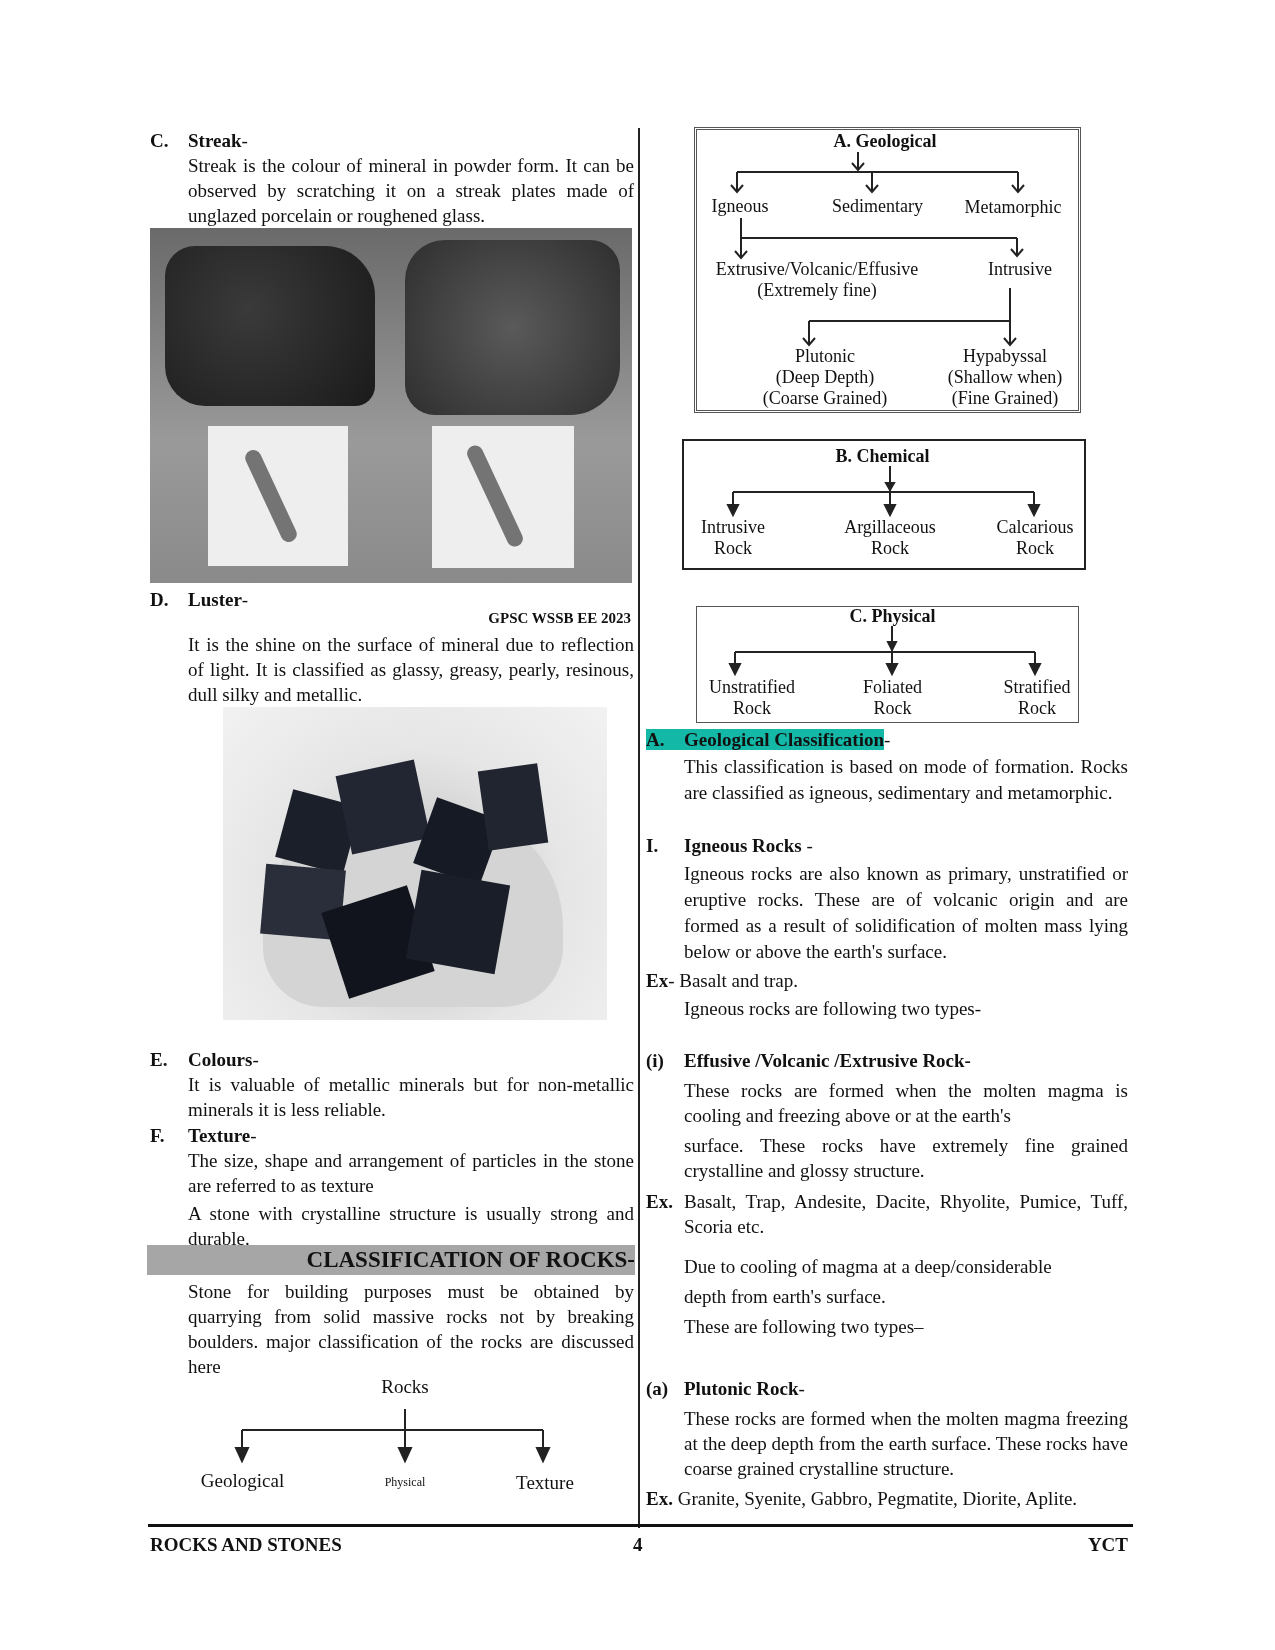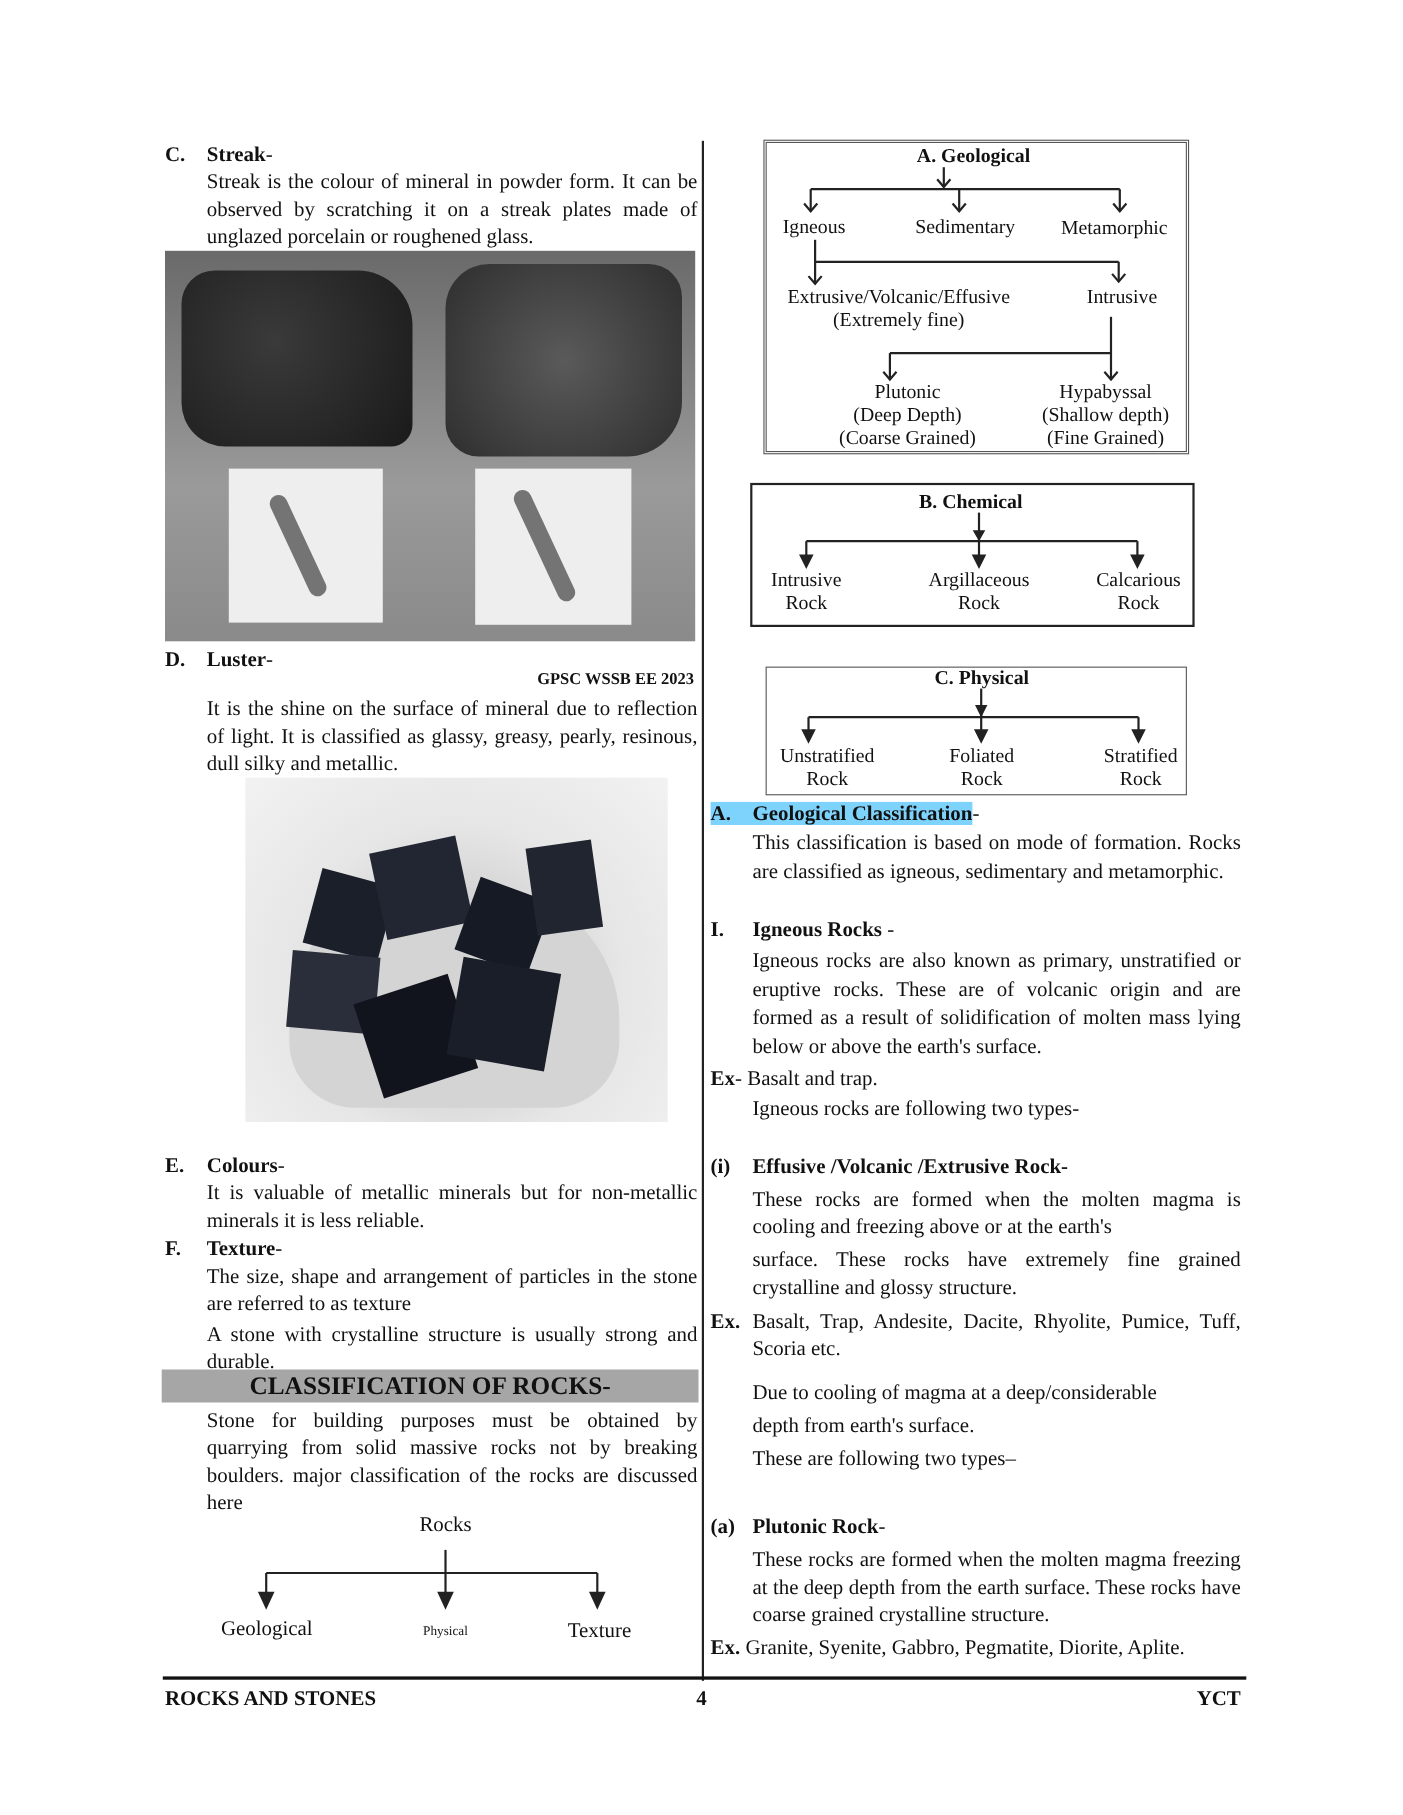--- a/index.html
+++ b/index.html
@@ -13,22 +13,22 @@
   .divider { position:absolute; left:638px; top:128px; width:2px; height:1400px; background:#222; }
   .footer-line { position:absolute; left:148px; top:1524px; width:985px; height:3px; background:#111; }
   .footer { position:absolute; top:1534px; font-weight:bold; font-size:19px; }
   .box { position:absolute; border:2px solid #222; background:#fff; }
   .box.dbl { border:3px double #555; }
   .dtext { position:absolute; font-size:18px; text-align:center; line-height:21px; white-space:nowrap; }
   .dtitle { font-weight:bold; }
   svg.arrows { position:absolute; left:0; top:0; overflow:visible; }
   .photo { position:absolute; overflow:hidden; }
   .banner { position:absolute; left:147px; top:1245px; width:488px; height:30px; background:#a6a6a6;
-            font-size:23px; font-weight:bold; text-align:center; line-height:30px; }
-  .hl { background:#7dd3fc; }
+            font-size:23px; font-weight:bold; text-align:right; line-height:30px; }
+  .hl { background:#14b8a6; }
   .src { position:absolute; right:644px; top:610px; font-size:15px; font-weight:bold; }
 </style>
 </head>
 <body>
 
 <div class="divider"></div>
 
 <div class="abs" style="left:150px;top:128px;width:484px;">
   <div class="h">
     <span class="lbl">C.</span><span>Streak</span><span class="dash">-</span>
@@ -136,21 +136,21 @@
   <div>(Extremely fine)</div>
 </div>
 <div class="dtext" style="left:975px;top:259px;width:90px;">Intrusive</div>
 <div class="dtext" style="left:745px;top:346px;width:160px;">
   <div>Plutonic</div>
   <div>(Deep Depth)</div>
   <div>(Coarse Grained)</div>
 </div>
 <div class="dtext" style="left:935px;top:346px;width:140px;">
   <div>Hypabyssal</div>
-  <div>(Shallow depth)</div>
+  <div>(Shallow when)</div>
   <div>(Fine Grained)</div>
 </div>
 
 <div class="box" style="left:682px;top:439px;width:400px;height:127px;"></div>
 <div class="dtext dtitle" style="left:800px;top:446px;width:165px;">B. Chemical</div>
 <svg class="arrows" width="1275" height="1650">
   <g stroke="#222" stroke-width="2" fill="#222">
     <line x1="890" y1="466" x2="890" y2="512"></line>
     <line x1="733" y1="492" x2="1034" y2="492"></line>
     <line x1="733" y1="492" x2="733" y2="505"></line>

